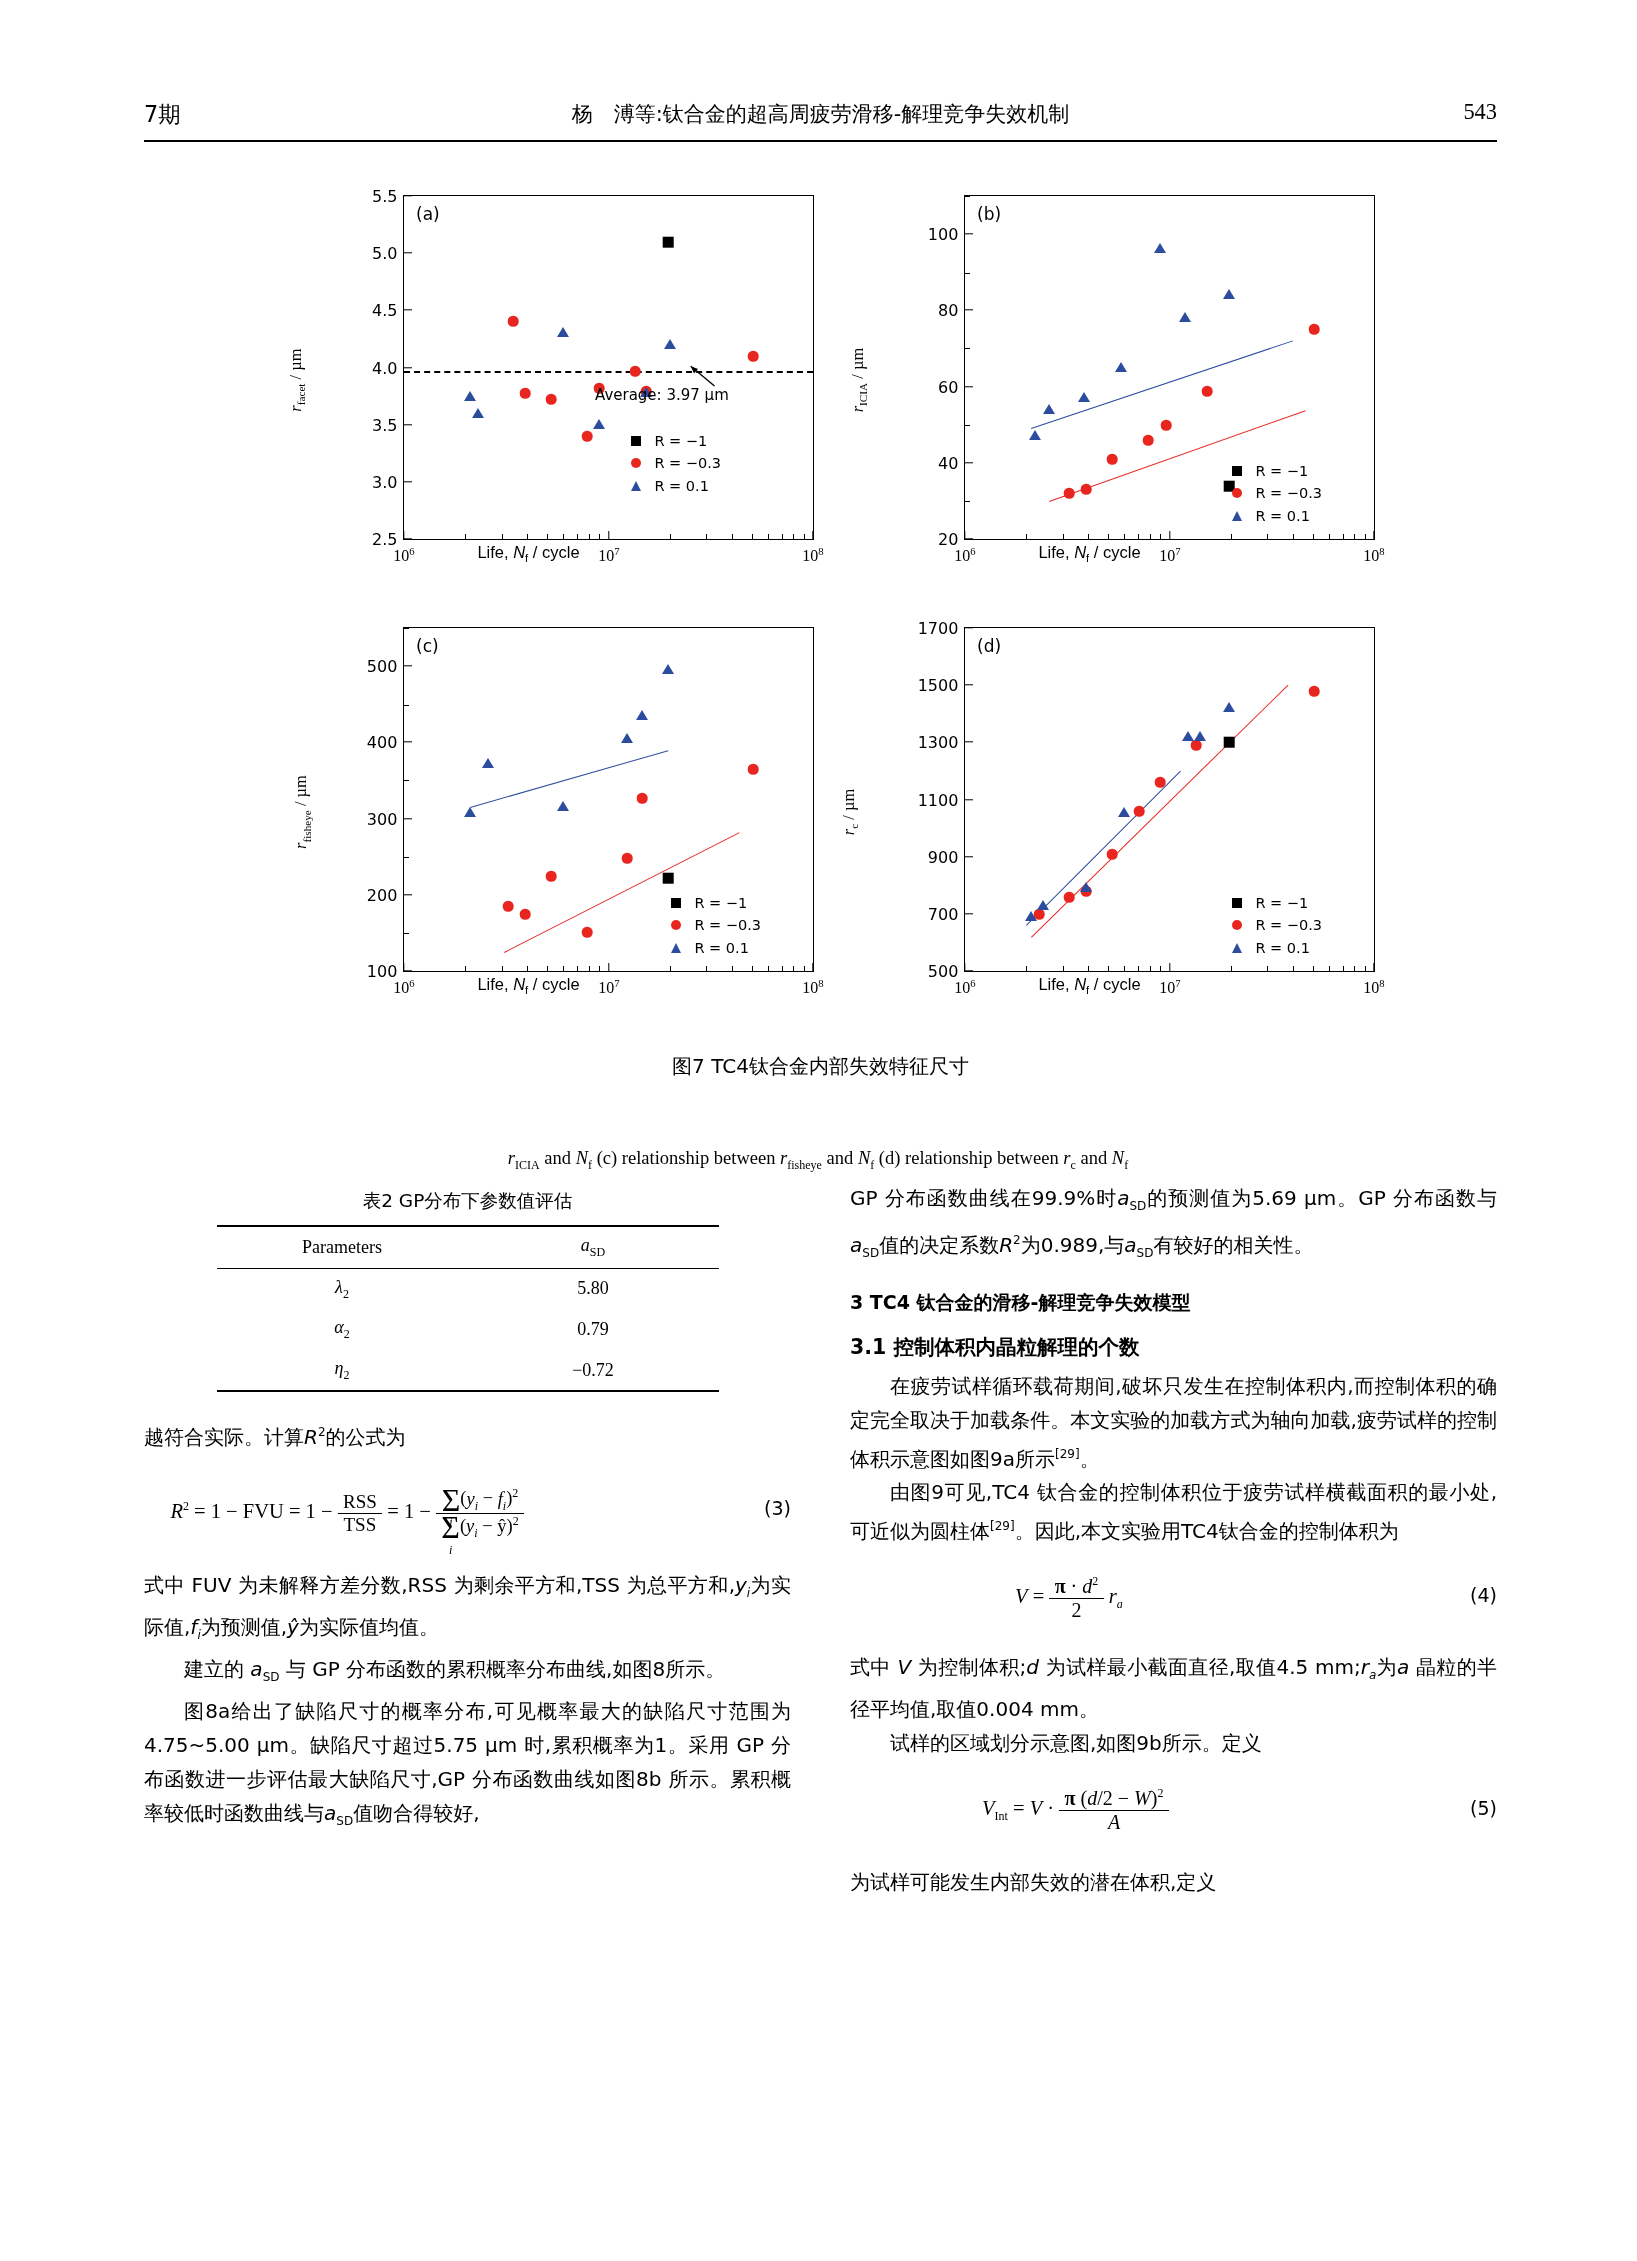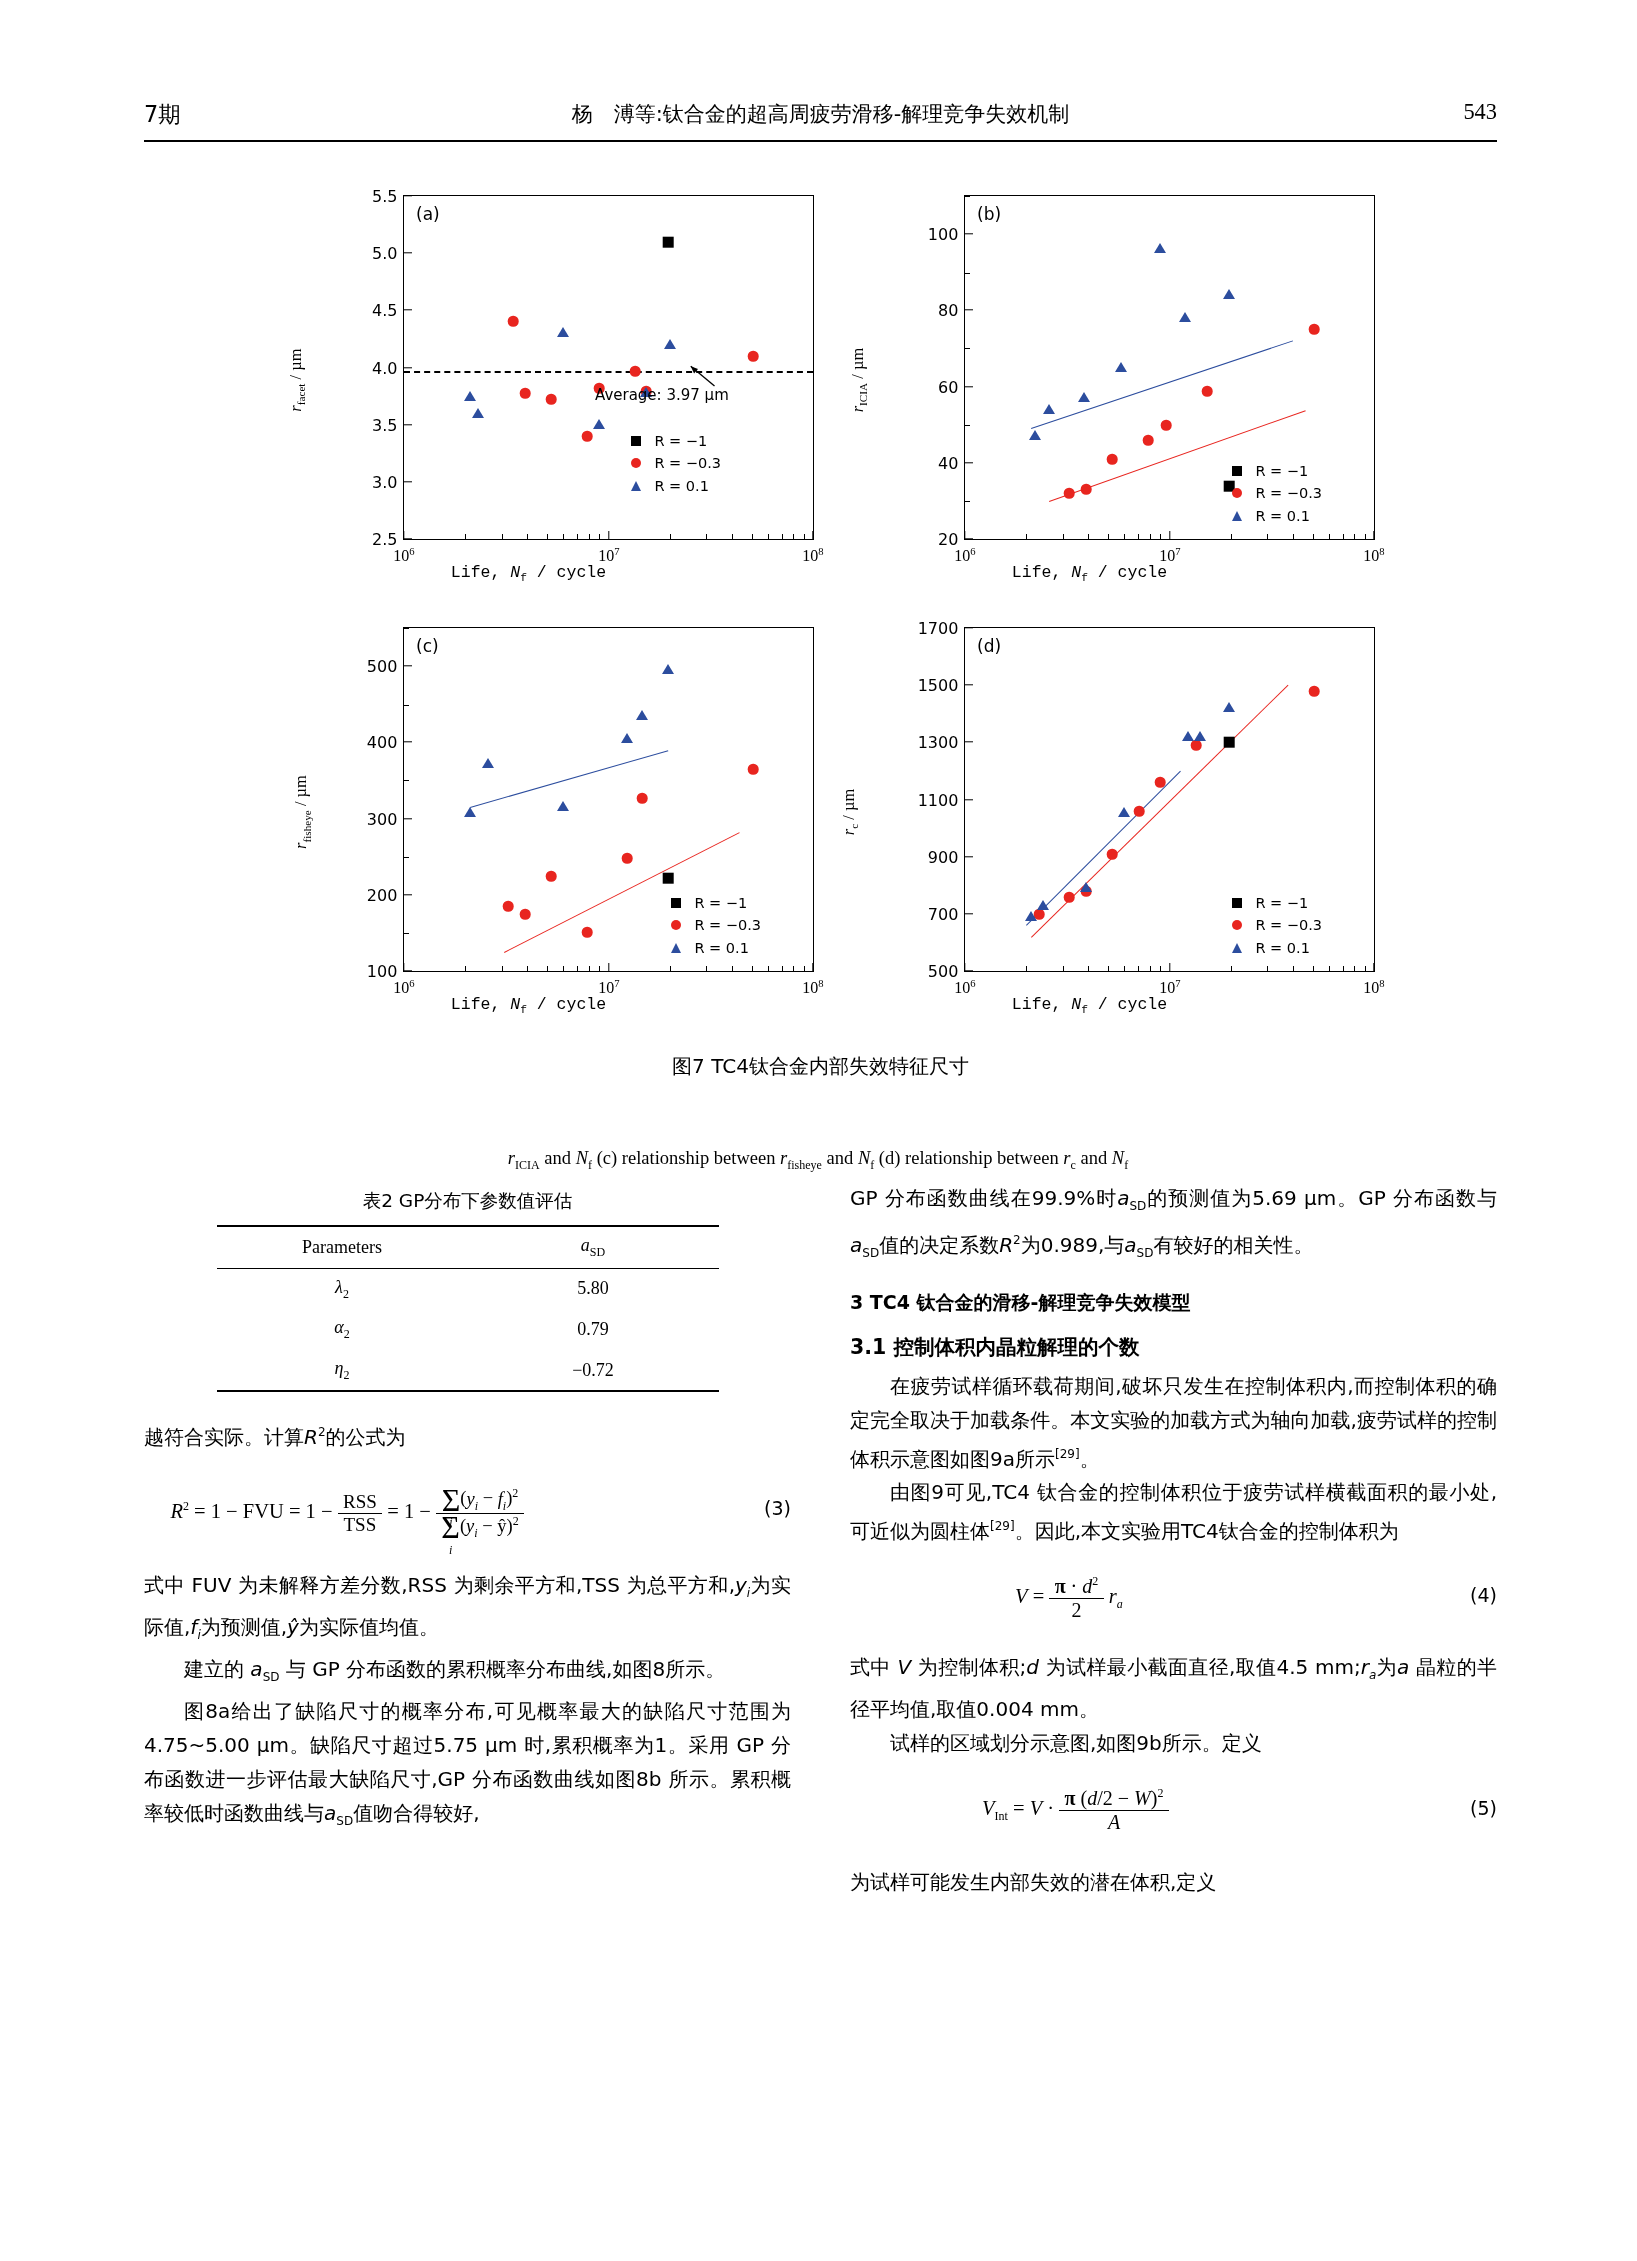--- a/index.html
+++ b/index.html
@@ -19,21 +19,21 @@
   .p-a{left:73px;top:0;}
   .p-b{left:634px;top:0;}
   .p-c{left:73px;top:432px;}
   .p-d{left:634px;top:432px;}
 
   .plotbox{position:absolute;left:79px;top:20px;width:409px;height:343px;border:1.3px solid #000;background:#fff;}
   .plabel{position:absolute;left:12px;top:8px;font-size:17px;font-family:"DejaVu Sans",sans-serif;}
   .ylab{position:absolute;left:-59px;top:50%;transform:translateY(-50%) rotate(-90deg);transform-origin:center;white-space:nowrap;font-size:16.5px;font-family:"Liberation Serif",serif;font-style:italic;}
   .ylab span.sub{font-size:11.2px;vertical-align:sub;font-style:normal;}
   .ylab span.unit{font-style:normal;}
-  .xlab{position:absolute;left:0;top:368px;width:409px;text-align:center;font-size:16.5px;font-family:Liberation Mono, monospace;margin-top:20px;}
+  .xlab{position:absolute;left:0;top:368px;width:409px;text-align:center;font-size:16.5px;font-family:Liberation Sans, sans-serif;}
   .xlab i{font-style:italic;}
   .xlab .sub{font-size:11.2px;vertical-align:sub;font-style:normal;}
 
   .ytick{position:absolute;right:calc(100% + 6.6px);font-size:16px;font-family:"DejaVu Sans",sans-serif;white-space:nowrap;transform:translateY(-50%);}
   .ytickmark{position:absolute;left:0;width:8px;height:1.3px;background:#000;transform:translateY(-0.7px);}
   .xtick{position:absolute;top:calc(100% + 6.6px);font-size:16px;font-family:Liberation Serif, serif;white-space:nowrap;transform:translateX(-50%);}
   .xtick .sup{font-size:10.6px;vertical-align:super;}
   .xtickmark{position:absolute;bottom:0;width:1.3px;height:8px;background:#000;transform:translateX(-0.7px);}
   .xminor{position:absolute;bottom:0;width:0.7px;height:4.6px;background:#000;}
   .yminor{position:absolute;left:0;width:4.6px;height:0.7px;background:#000;}

